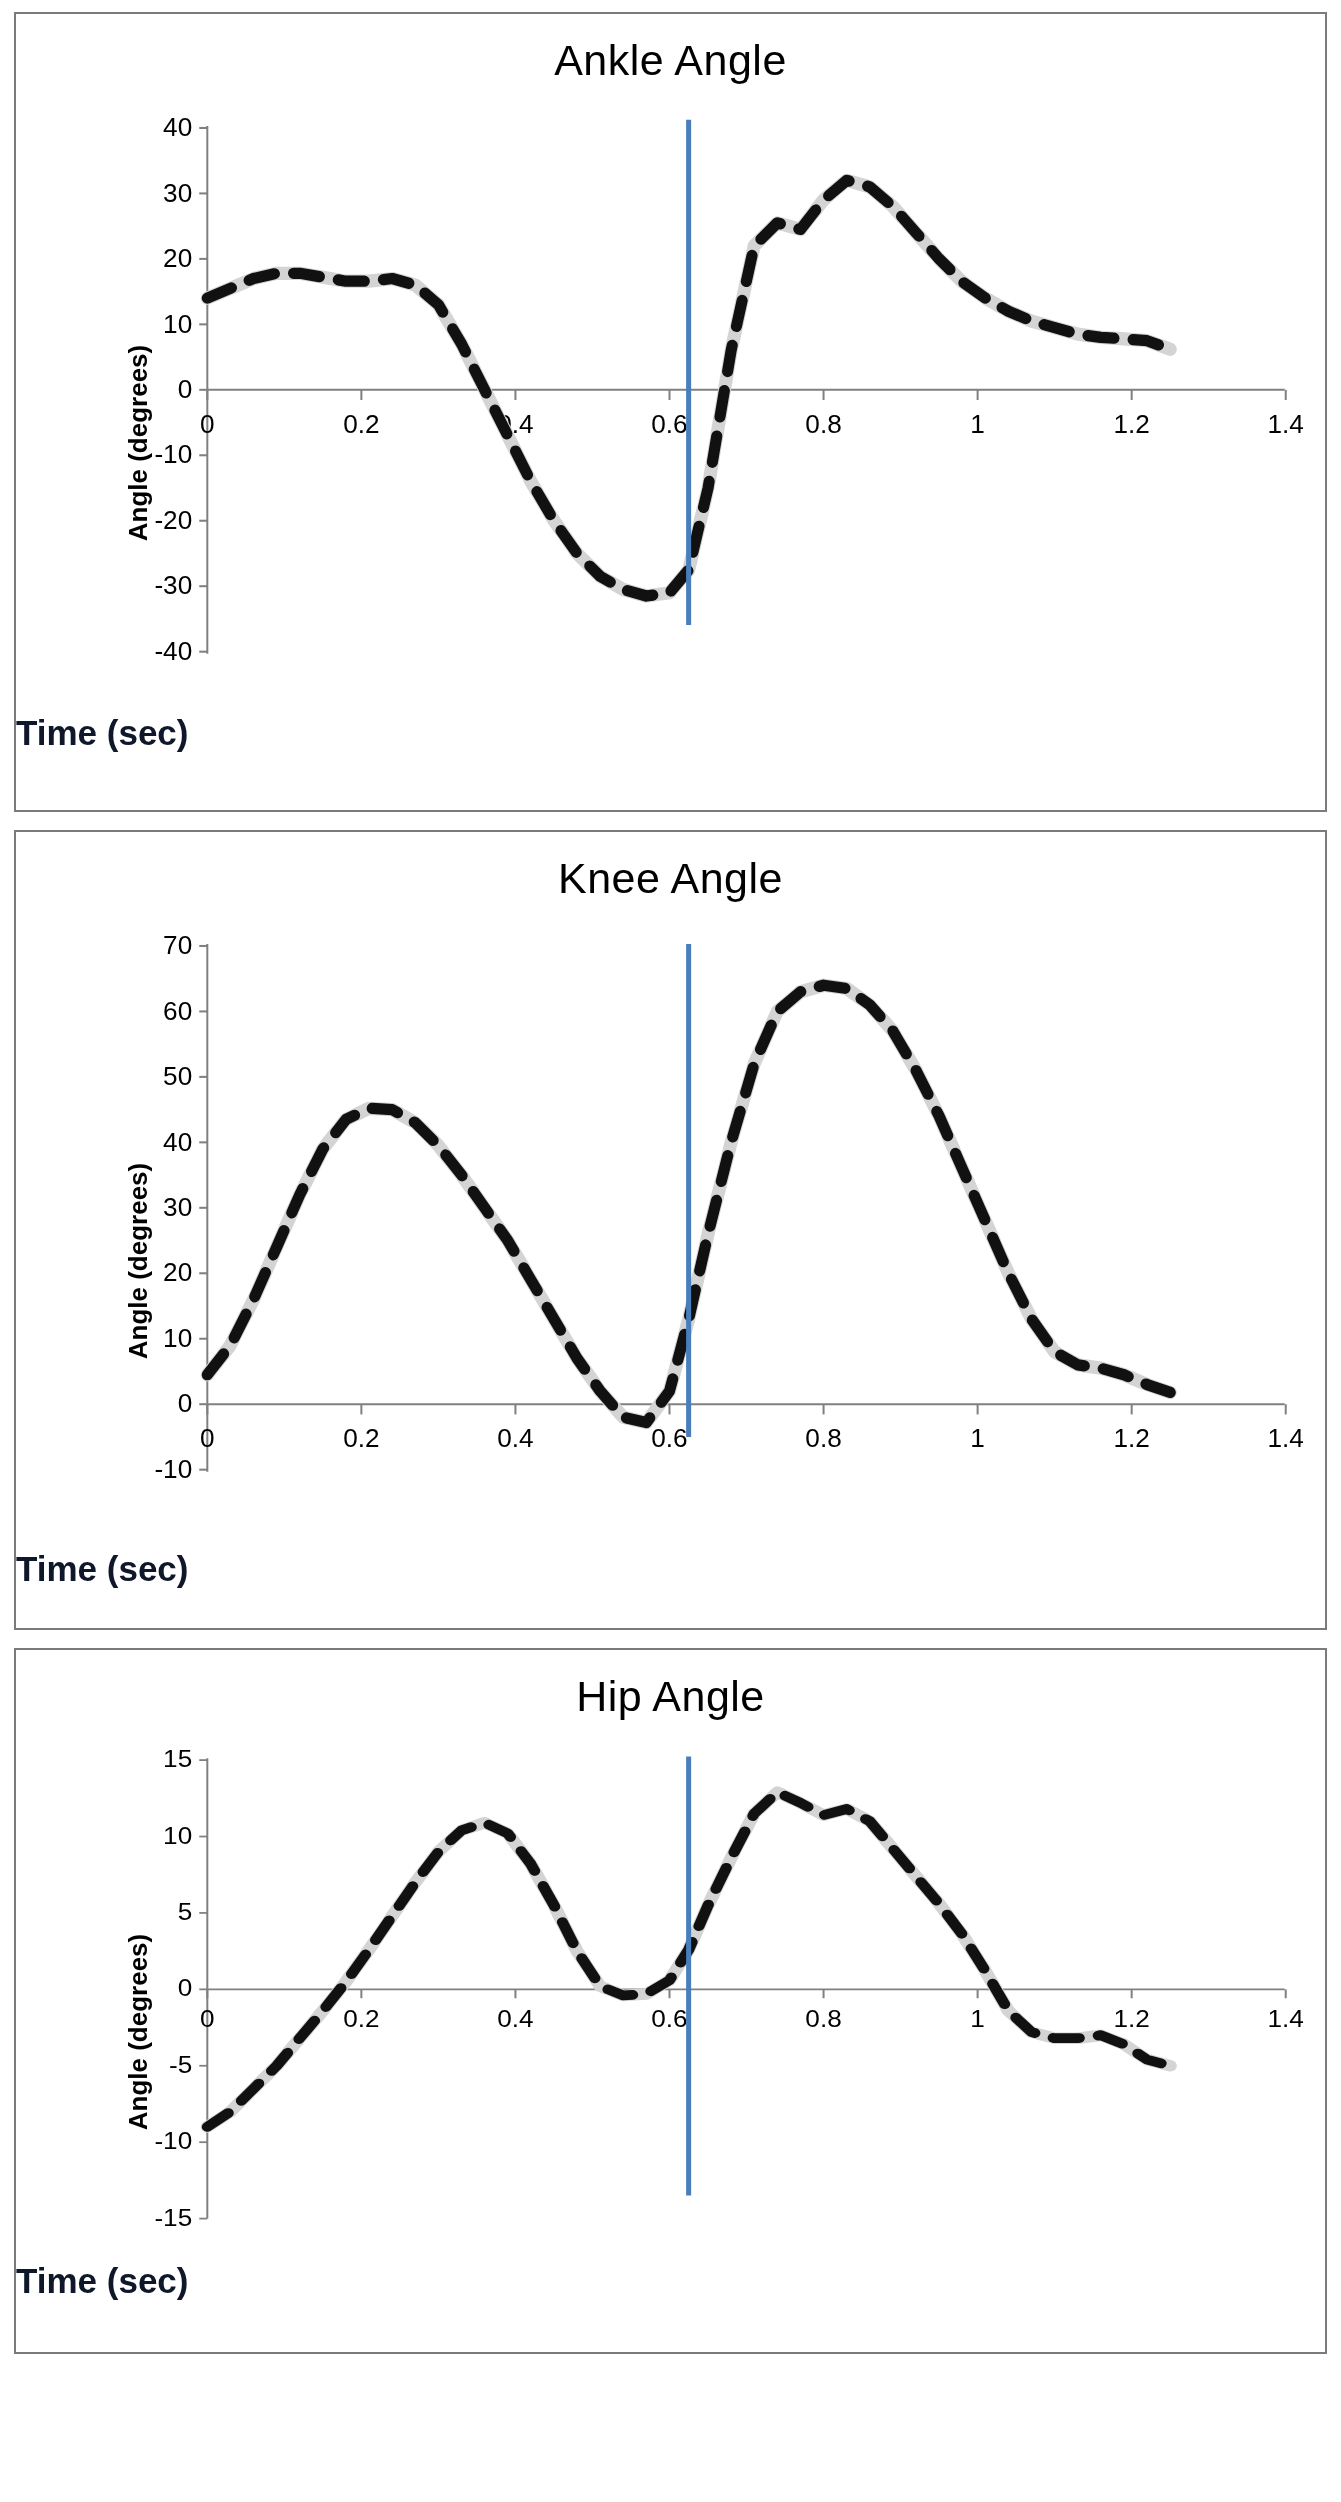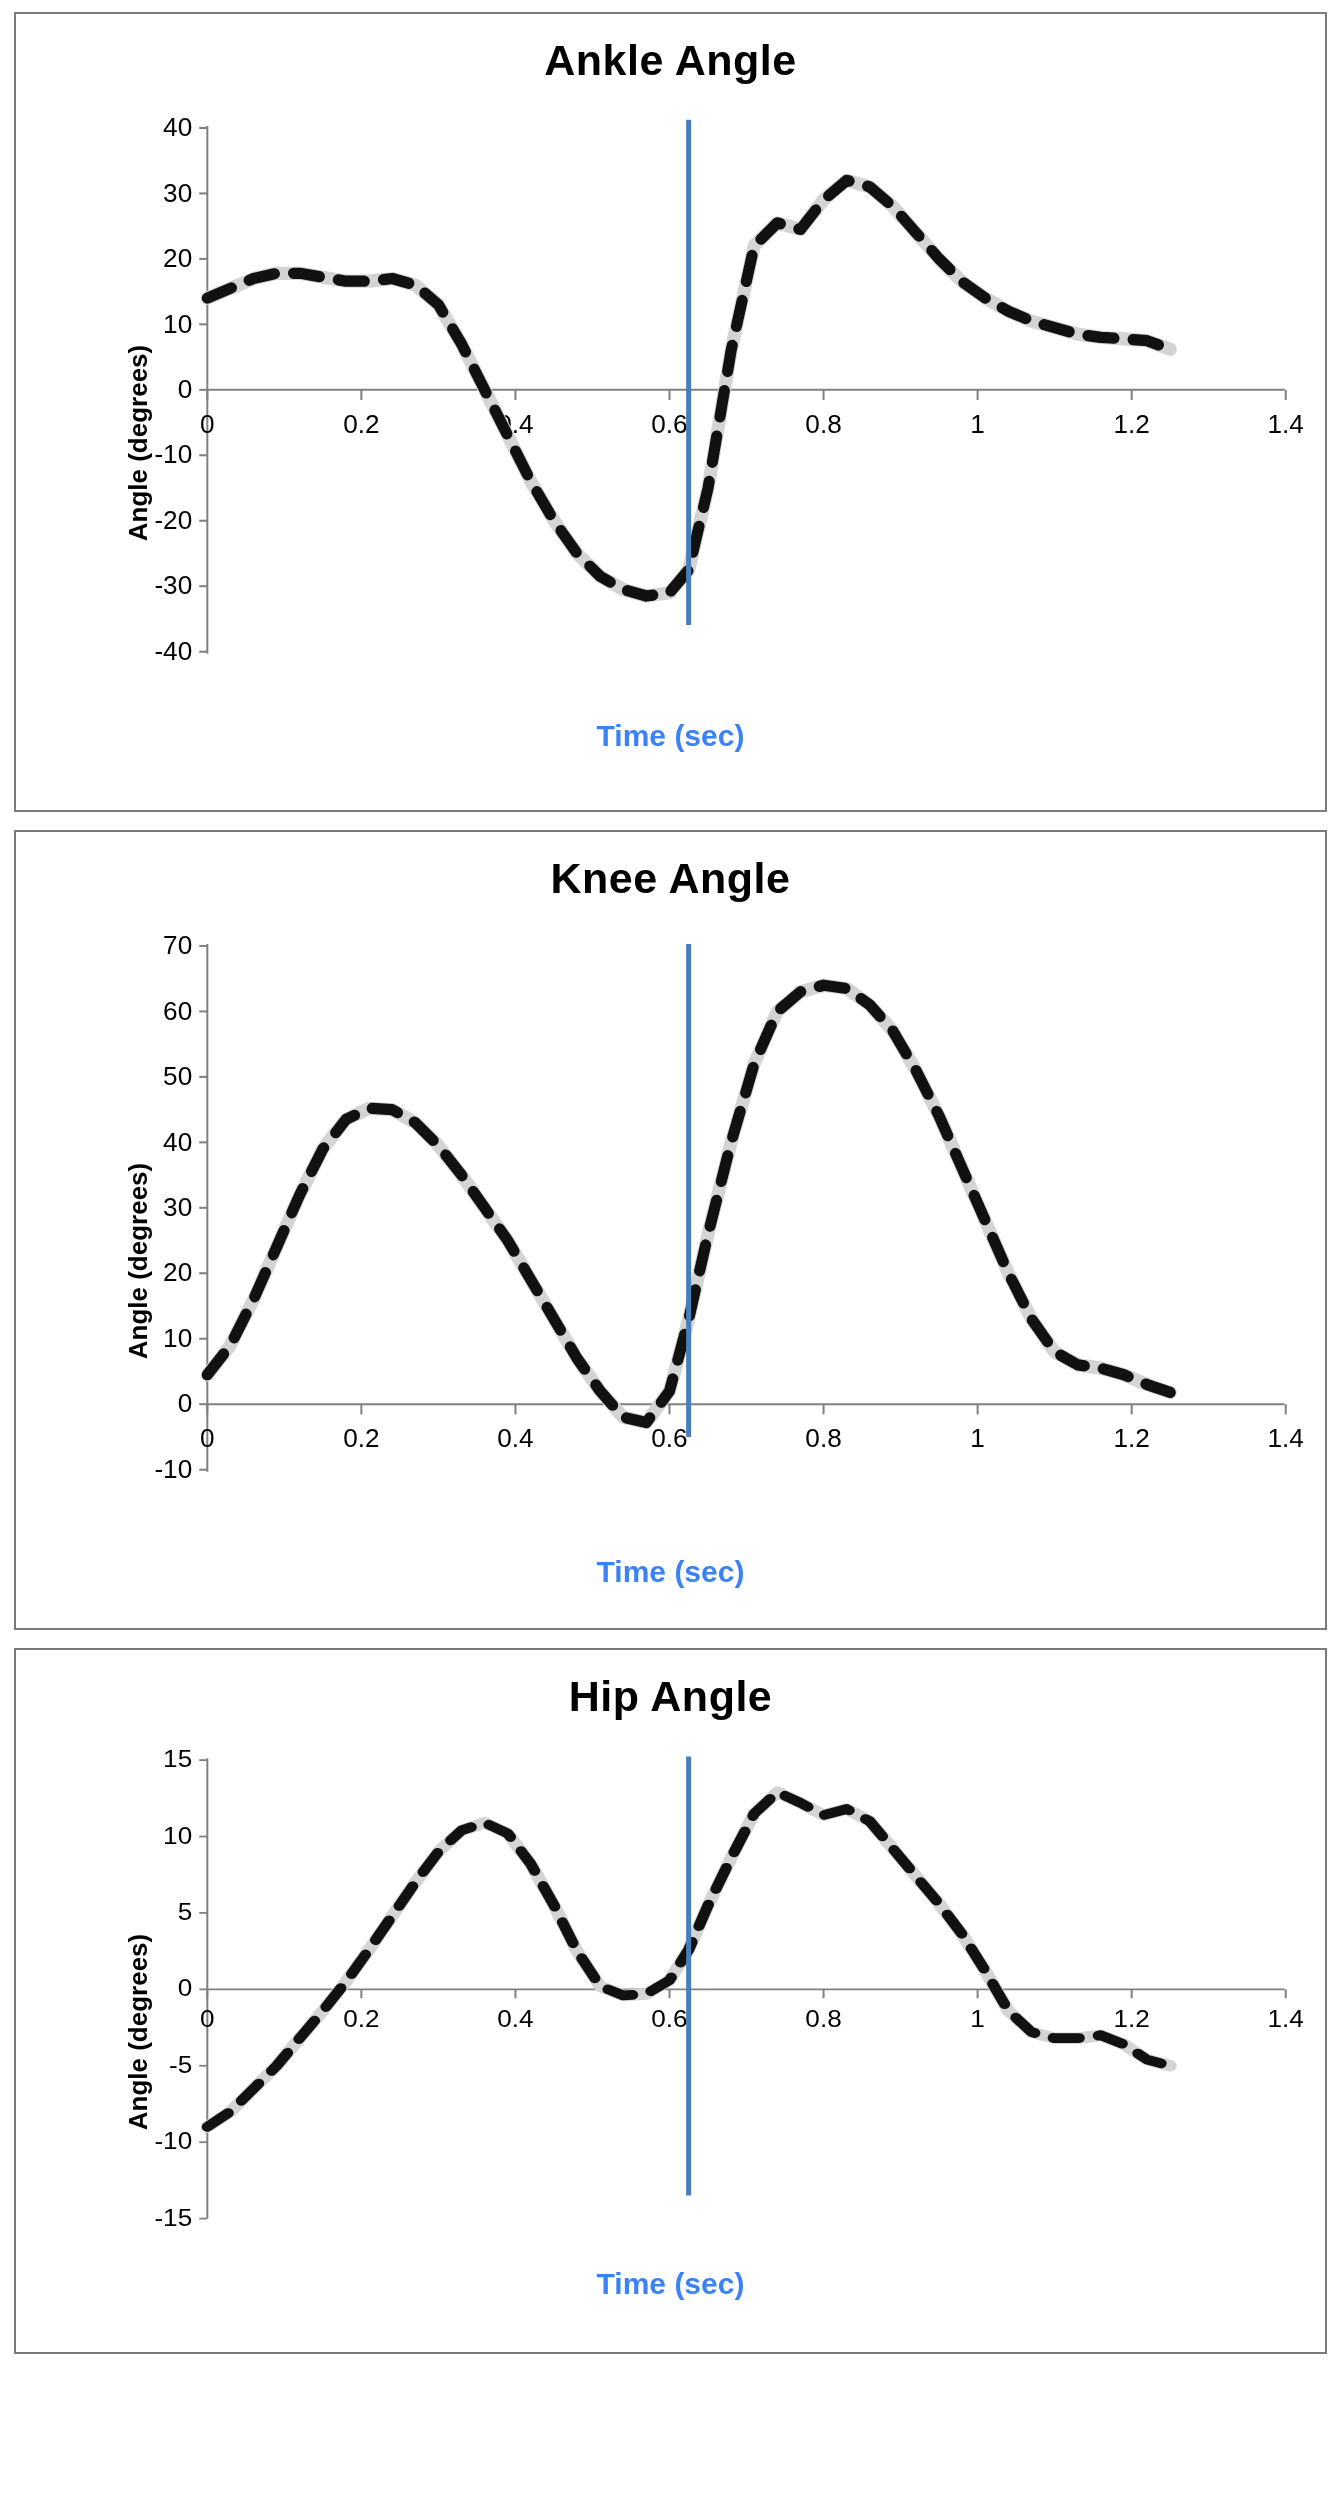--- a/index.html
+++ b/index.html
@@ -24,21 +24,21 @@
     margin-bottom: 18px;
     width: 1313px;
     overflow: hidden;
   }
   .chart-panel.p1 { height: 800px; }
   .chart-panel.p2 { height: 800px; }
   .chart-panel.p3 { height: 706px; }
 
   .chart-title {
     text-align: center;
-    font-weight: bold;
+    font-weight: normal;
     font-size: 43px;
     color: #000000;
     letter-spacing: 0.5px;
     margin-top: 22px;
   }
   .plot-wrap {
     position: relative;
     width: 100%;
     height: calc(100% - 80px);
   }
@@ -54,24 +54,23 @@
     transform: translateY(-50%) rotate(-90deg);
     transform-origin: center center;
     font-size: 26px;
     font-weight: bold;
     color: #000;
     white-space: nowrap;
   }
   .axis-title-x {
     position: absolute;
     width: 100%;
-    text-align: center;
-    font-size: 30px;
+    font-size: 35px;
     font-weight: bold;
-    color: #3b82f6;
+    color: #0f172a;
   }
   .p1 .axis-title-x { bottom: 48px; left: 0; }
   .p2 .axis-title-x { bottom: 30px; left: 0; }
   .p3 .axis-title-x { bottom: 42px; left: 0; }
 
   text.tick {
     font-family: "Liberation Sans", sans-serif;
     font-size: 26px;
     fill: #000000;
   }

